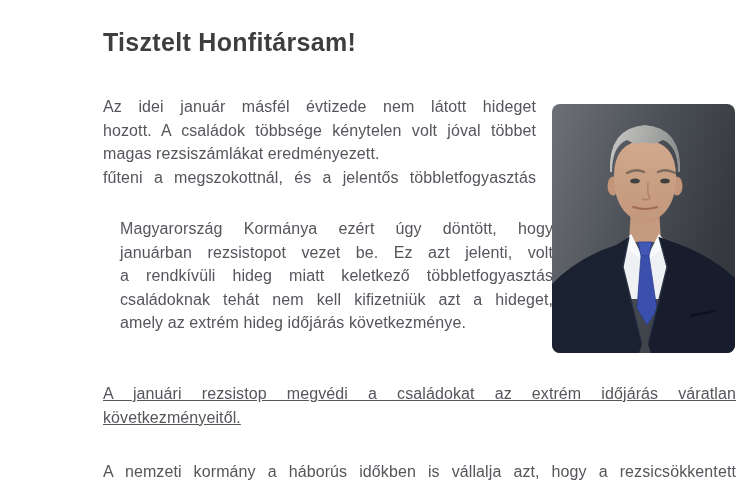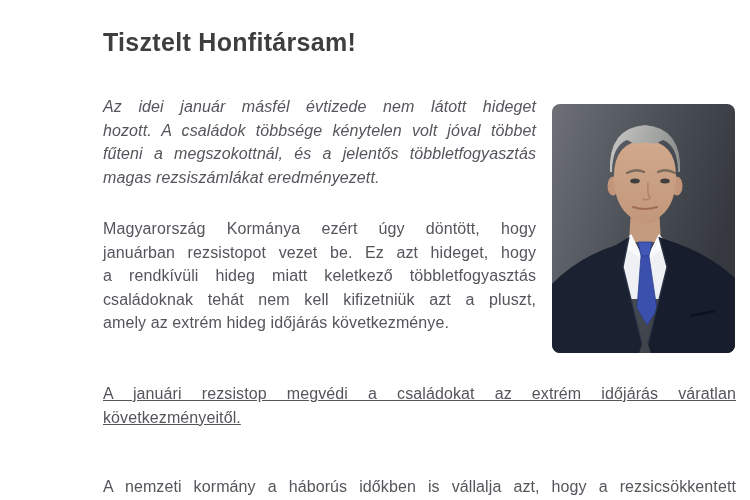--- a/index.html
+++ b/index.html
@@ -26,53 +26,53 @@
   }
   .para {
     position: absolute;
     color: #54565b;
     font-size: 16px;
     line-height: 23.5px;
     letter-spacing: 0.1px;
   }
   .ln { text-align: justify; text-align-last: justify; }
   .ln.last { text-align: left; text-align-last: left; }
-  #p1 { left: 75px; top: 95px;  width: 433px; font-style: italic; }
-  #p2 { left: 75px; top: 217px; width: 433px; }
+  #p1 { left: 75px; top: 95px;  width: 433px; }
+  #p2 { left: 92px; top: 217px; width: 433px; }
   #p3 { left: 75px; top: 382px; width: 633px; text-decoration: underline; }
-  #p4 { left: 75px; top: 475px; width: 633px; }
+  #p4 { left: 75px; top: 460px; width: 633px; }
   .photo {
     position: absolute;
     left: 524px; top: 104px;
     width: 183px; height: 249px;
     border-radius: 8px;
     overflow: hidden;
     margin: 0;
   }
   .photo svg { display: block; }
 </style>
 </head>
 <body>
 
 <div class="letter">
 
   <h1 class="title">Tisztelt Honfitársam!</h1>
 
   <div class="para" id="p1">
     <div class="ln">Az idei január másfél évtizede nem látott hideget</div>
     <div class="ln">hozott. A családok többsége kénytelen volt jóval többet</div>
+    <div class="ln last">magas rezsiszámlákat eredményezett.</div>
     <div class="ln">fűteni a megszokottnál, és a jelentős többletfogyasztás</div>
-    <div class="ln last">magas rezsiszámlákat eredményezett.</div>
   </div>
 
   <div class="para" id="p2">
     <div class="ln">Magyarország Kormánya ezért úgy döntött, hogy</div>
-    <div class="ln">januárban rezsistopot vezet be. Ez azt hideget, hogy</div>
+    <div class="ln">januárban rezsistopot vezet be. Ez azt jelenti, volt</div>
     <div class="ln">a rendkívüli hideg miatt keletkező többletfogyasztás</div>
-    <div class="ln">családoknak tehát nem kell kifizetniük azt a pluszt,</div>
+    <div class="ln">családoknak tehát nem kell kifizetniük azt a hideget,</div>
     <div class="ln last">amely az extrém hideg időjárás következménye.</div>
   </div>
 
   <div class="para" id="p3">
     <div class="ln">A januári rezsistop megvédi a családokat az extrém időjárás váratlan</div>
     <div class="ln last">következményeitől.</div>
   </div>
 
   <div class="para" id="p4">
     <div class="ln">A nemzeti kormány a háborús időkben is vállalja azt, hogy a rezsicsökkentett</div>

